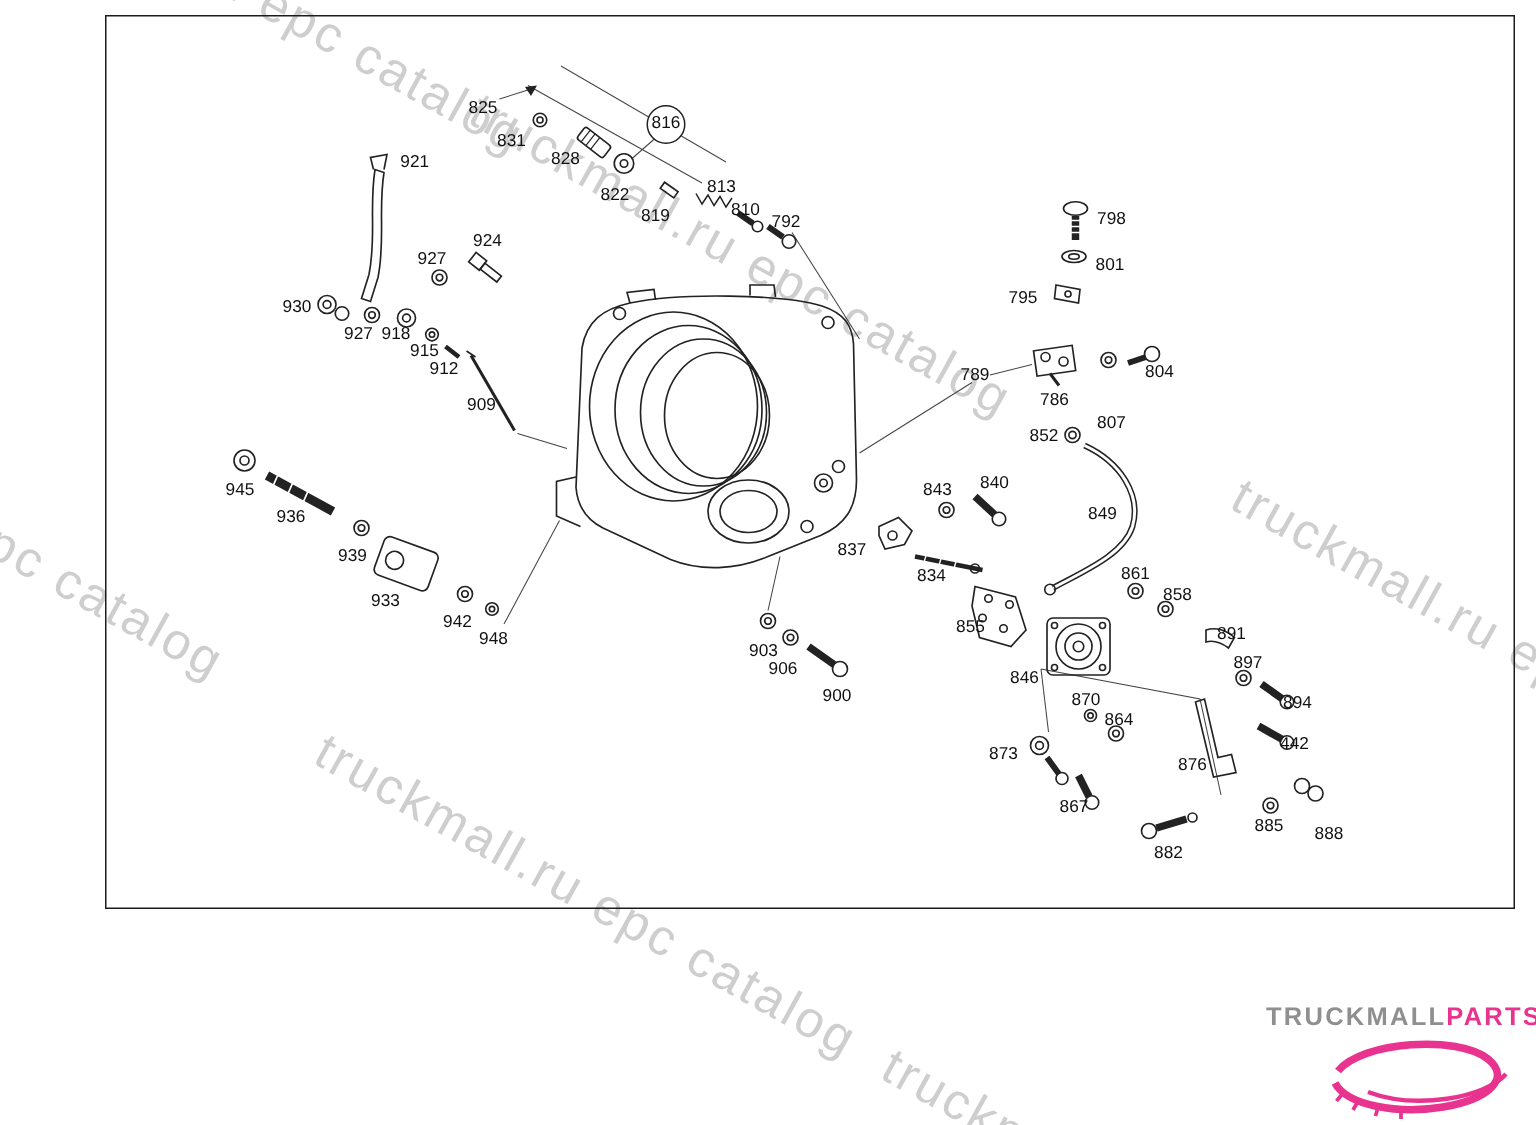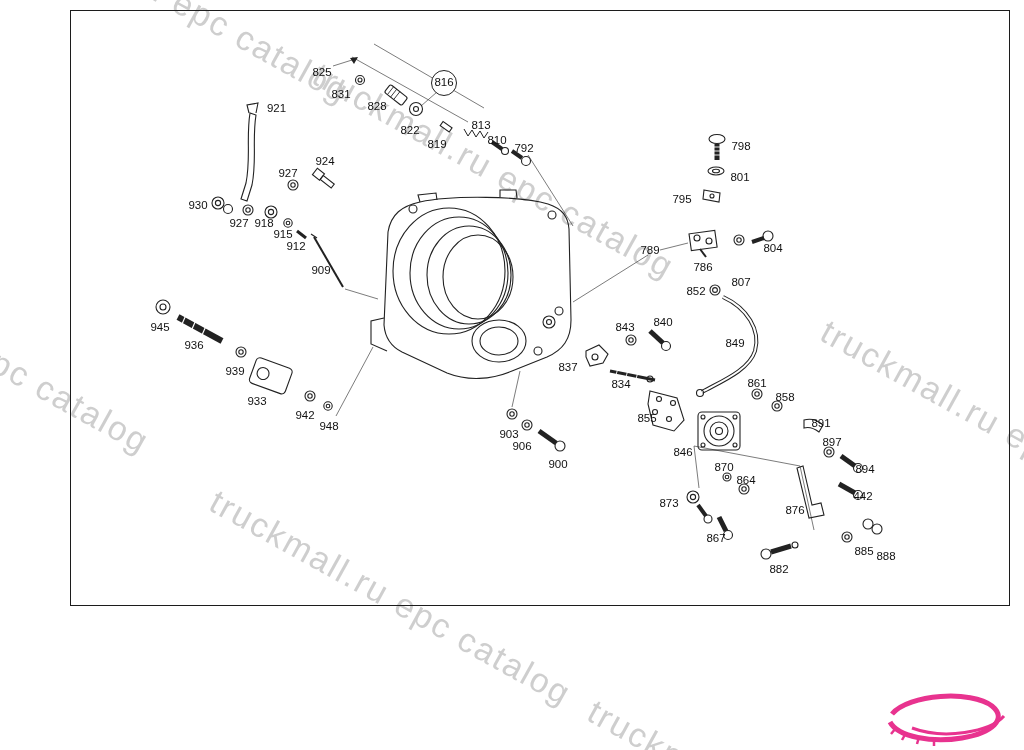--- a/index.html
+++ b/index.html
@@ -272,32 +272,35 @@
     <div class="part-label" style="left: 663px; top: 321px;">840</div>
     <div class="part-label" style="left: 568px; top: 366px;">837</div>
     <div class="part-label" style="left: 621px; top: 383px;">834</div>
     <div class="part-label" style="left: 757px; top: 382px;">861</div>
     <div class="part-label" style="left: 785px; top: 396px;">858</div>
     <div class="part-label" style="left: 821px; top: 422px;">891</div>
     <div class="part-label" style="left: 832px; top: 441px;">897</div>
     <div class="part-label" style="left: 865px; top: 468px;">894</div>
     <div class="part-label" style="left: 863px; top: 495px;">442</div>
     <div class="part-label" style="left: 886px; top: 527px; margin-top: 28px;">888</div>
-    <div class="part-label" style="left: 846px; top: 550px; margin-left: 18px;">885</div>
+    <div class="part-label" style="left: 846px; top: 550px;">885</div>
     <div class="part-label" style="left: 779px; top: 568px;">882</div>
     <div class="part-label" style="left: 795px; top: 509px;">876</div>
     <div class="part-label" style="left: 716px; top: 537px;">867</div>
     <div class="part-label" style="left: 669px; top: 502px;">873</div>
     <div class="part-label" style="left: 746px; top: 479px;">864</div>
     <div class="part-label" style="left: 724px; top: 466px;">870</div>
     <div class="part-label" style="left: 683px; top: 451px;">846</div>
     <div class="part-label" style="left: 647px; top: 417px;">855</div>
   </div>
 
 <div class="logo">
+  <div class="logo-text">
+    <span>TRUCKMALL</span><span class="accent">PARTS</span>
+  </div>
   <svg class="logo-swirl" width="140" height="58" viewBox="0 0 140 58">
     <g stroke="#e8338f" fill="none">
       <path d="M18,26 C34,6 98,2 118,18 C134,31 118,45 88,50 C58,55 24,49 16,34" stroke-width="5"></path>
       <path d="M38,40 C70,52 116,44 130,28" stroke-width="3"></path>
       <path d="M22,40 l-5,6 M32,45 l-4,7 M45,49 l-2,7 M60,52 l0,7" stroke-width="2.5"></path>
     </g>
   </svg>
 </div>
 
 </body></html>

